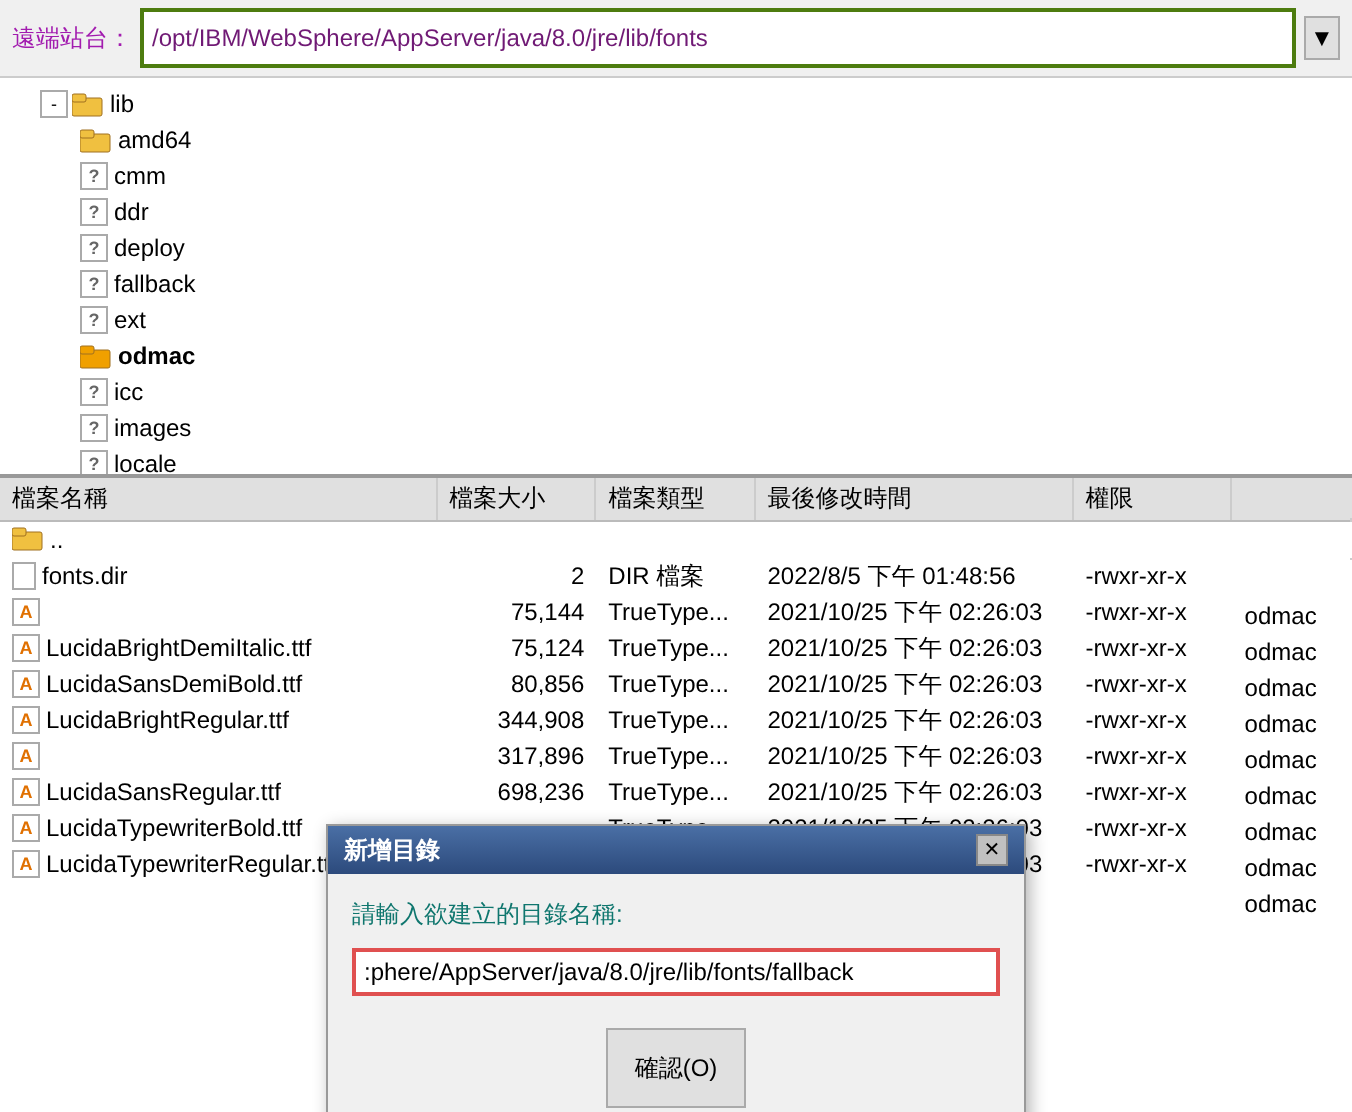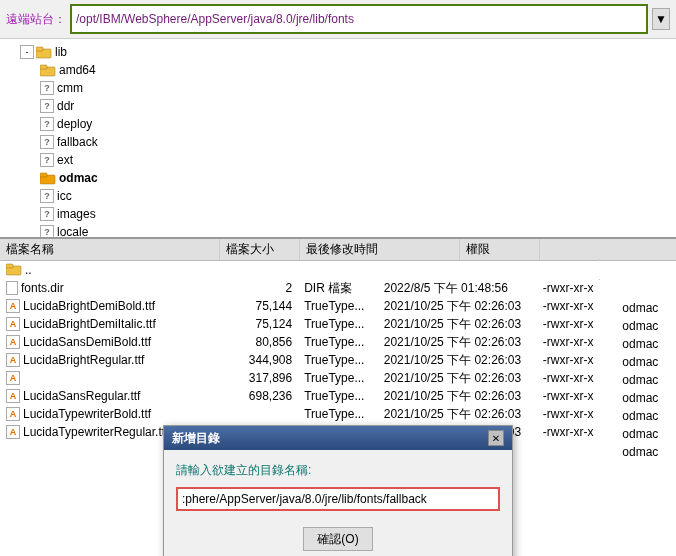--- a/index.html
+++ b/index.html
@@ -226,21 +226,21 @@
       background: white;
     }
     .dialog-buttons {
       display: flex;
       justify-content: center;
       gap: 10px;
       padding: 8px 12px 10px;
     }
     .dialog-btn {
       min-width: 70px;
-      height: 24px;
+      height: 40px;
       background: #e0e0e0;
       border: 1px solid #aaa;
       font-size: 12px;
       cursor: pointer;
       padding: 0 8px;
     }
 
     
     ::-webkit-scrollbar { width: 16px; height: 16px; }
     ::-webkit-scrollbar-track { background: #f0f0f0; }
@@ -345,20 +345,23 @@
 
   <div class="file-panel">
 
     <div class="file-headers">
       <div class="file-header-cell col-name">
         <span>檔案名稱</span>
       </div>
       <div class="file-header-cell col-size">
         <span>檔案大小</span>
       </div>
+      <div class="file-header-cell col-type">
+        <span>檔案類型</span>
+      </div>
       <div class="file-header-cell col-date">
         <span>最後修改時間</span>
       </div>
       <div class="file-header-cell col-perms">
         <span>權限</span>
       </div>
       <div class="file-header-cell col-owner">
         <span>擁有人/</span>
       </div>
     </div>
@@ -387,21 +390,20 @@
           </div>
           <div class="file-cell col-size" style="justify-content: flex-end;">2</div>
           <div class="file-cell col-type">DIR 檔案</div>
           <div class="file-cell col-date">2022/8/5 下午 01:48:56</div>
           <div class="file-cell col-perms">-rwxr-xr-x</div>
           <div class="file-cell col-owner">odmac</div>
         </div>
         <div class="file-row" style="background: rgb(255, 255, 255);">
           <div class="file-cell col-name">
             <span style="width: 14px; height: 14px; background: rgb(255, 255, 255); border: 1px solid rgb(170, 170, 170); display: inline-flex; align-items: center; justify-content: center; font-size: 9px; font-weight: bold; color: rgb(224, 112, 0); margin-right: 3px; flex-shrink: 0;">A</span>
-            <span>LucidaBrightDemiBold.ttf</span>
           </div>
           <div class="file-cell col-size" style="justify-content: flex-end;">75,144</div>
           <div class="file-cell col-type">TrueType...</div>
           <div class="file-cell col-date">2021/10/25 下午 02:26:03</div>
           <div class="file-cell col-perms">-rwxr-xr-x</div>
           <div class="file-cell col-owner">odmac</div>
         </div>
         <div class="file-row">
           <div class="file-cell col-name">
             <span style="width: 14px; height: 14px; background: rgb(255, 255, 255); border: 1px solid rgb(170, 170, 170); display: inline-flex; align-items: center; justify-content: center; font-size: 9px; font-weight: bold; color: rgb(224, 112, 0); margin-right: 3px; flex-shrink: 0;">A</span>

